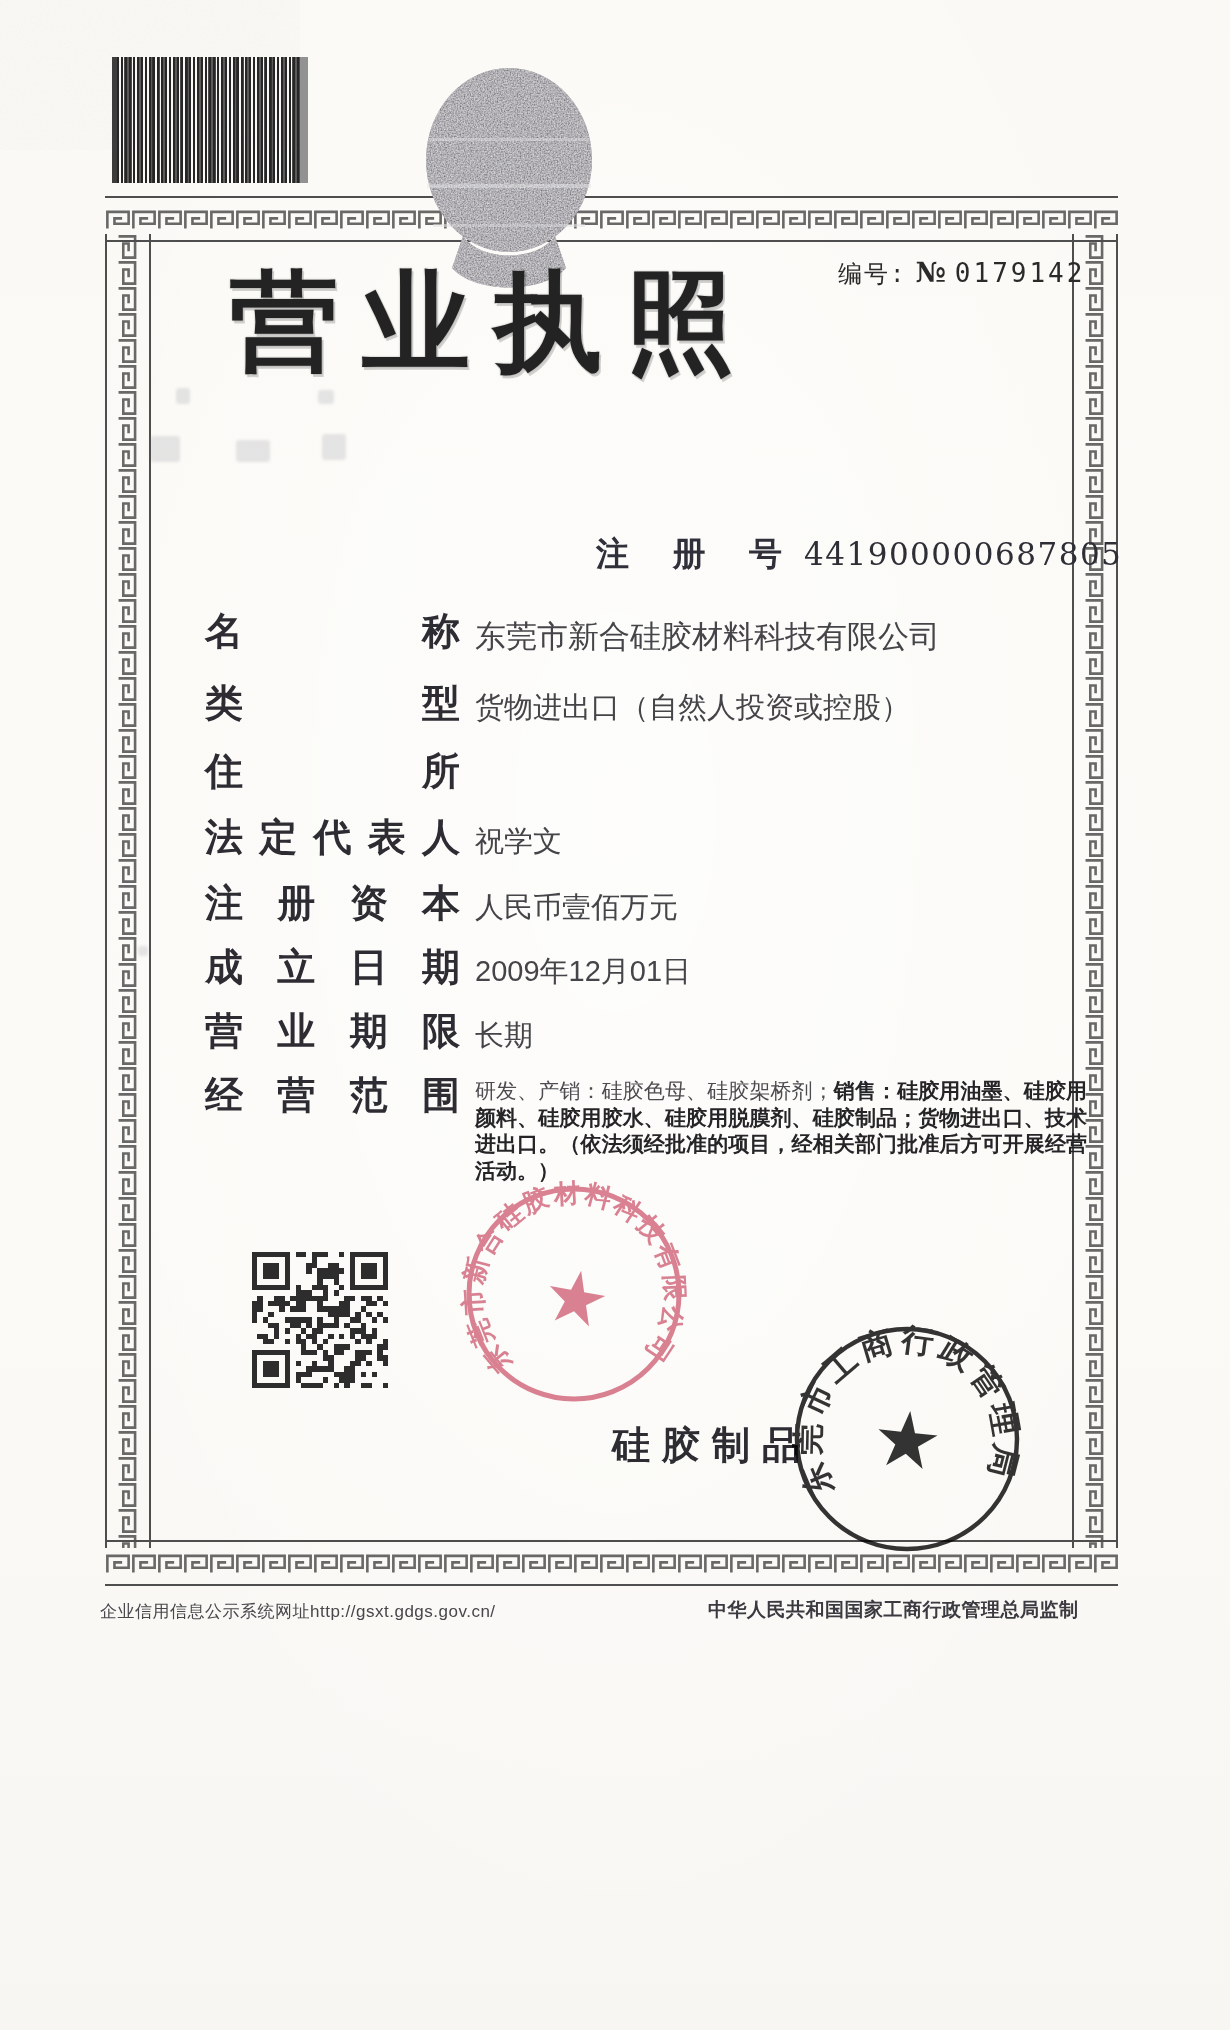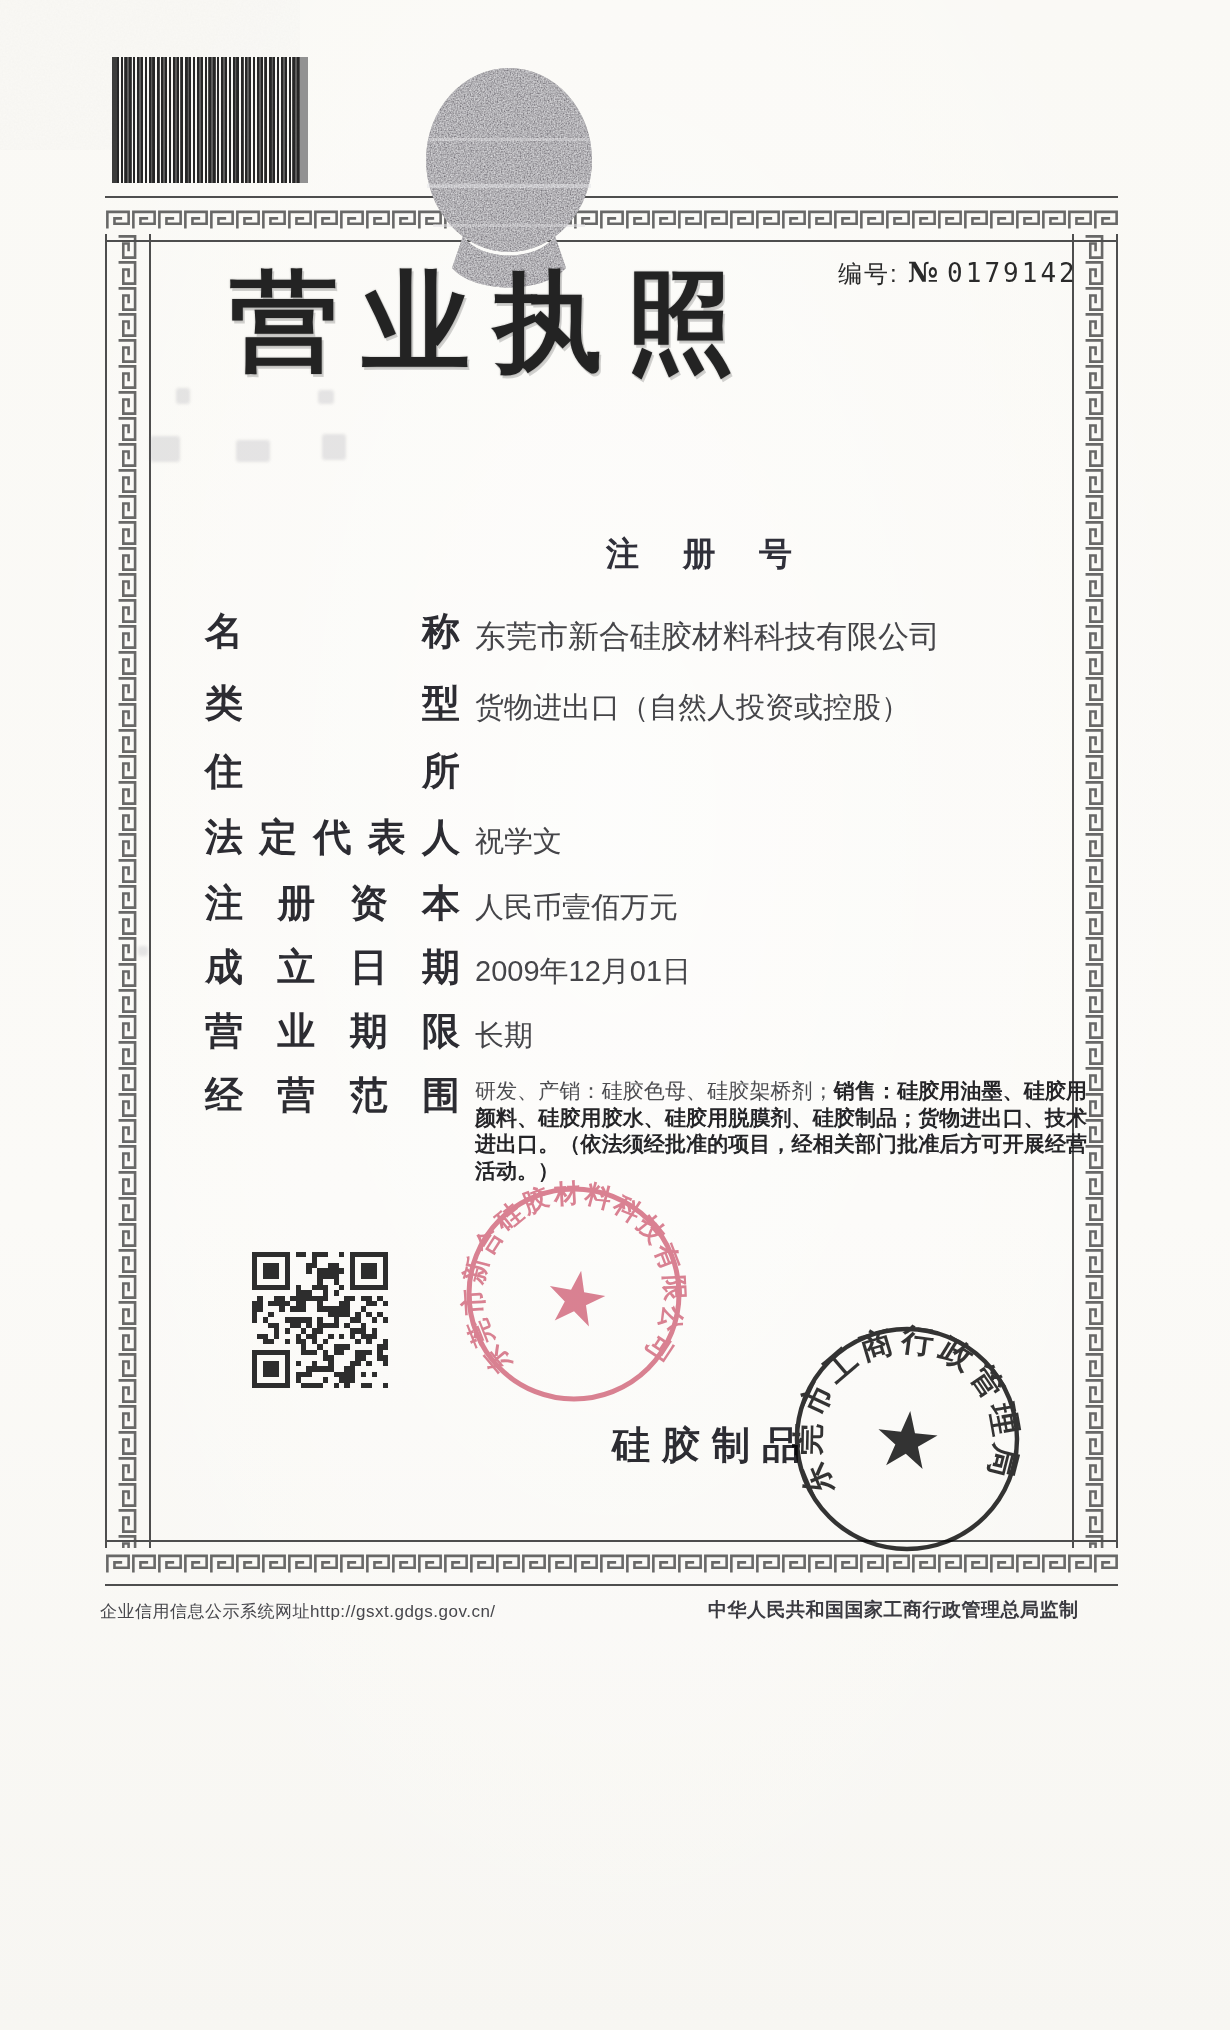--- a/index.html
+++ b/index.html
@@ -28,31 +28,31 @@
       repeating-linear-gradient(90deg,#141414 0 2px,rgba(0,0,0,0) 2px 4px),
       repeating-linear-gradient(90deg,rgba(25,25,25,.85) 0 1px,rgba(0,0,0,0) 1px 7px),
       repeating-linear-gradient(90deg,rgba(0,0,0,0) 0 9px,rgba(35,35,35,.8) 9px 12px),
       repeating-linear-gradient(0deg,rgba(255,255,255,.10) 0 3px,rgba(0,0,0,0) 3px 6px);
     border-left:5px solid #2c2c2c;border-right:8px solid #8a8a8a;
   }
   
   .emblem{position:absolute;left:423px;top:66px;width:172px;height:234px;z-index:3;}
   
   .serial{position:absolute;left:838px;top:256px;z-index:4;display:flex;align-items:baseline;gap:9px;color:#2a2a2a;}
-  .serial .lbl{font-size:24px;letter-spacing:2px;}
+  .serial .lbl{font-size:24px;letter-spacing:2px;font-family:Liberation Mono, monospace;}
   .serial .sym{font-family:"DejaVu Serif",serif;font-weight:700;font-size:28px;}
   .serial .num{font-family:"DejaVu Sans Mono",monospace;font-size:26px;letter-spacing:3px;}
   .title{
     position:absolute;left:230px;top:262px;z-index:4;
     font-family:"DejaVu Serif",serif;font-weight:900;font-size:108px;line-height:1.1;
     letter-spacing:24px;color:#232323;
     text-shadow:2px 3px 0 rgba(60,60,60,.22), 0 0 2px rgba(0,0,0,.35);
     white-space:nowrap;
   }
-  .regline{position:absolute;left:596px;top:532px;z-index:4;display:flex;align-items:baseline;margin-left:10px;}
+  .regline{position:absolute;left:596px;top:532px;z-index:4;display:flex;align-items:baseline;}
   .regline .lbl{width:186px;font-size:33px;font-weight:700;color:#30303a;text-align:justify;text-align-last:justify;font-family:"DejaVu Serif",serif;}
   .regline .num{margin-left:22px;font-family:"DejaVu Serif",serif;font-size:31px;letter-spacing:1.5px;color:#2e2e36;}
   .rows{position:absolute;left:205px;top:0;z-index:4;width:890px;}
   .row{position:absolute;left:0;display:flex;align-items:flex-start;width:890px;}
   .row .lbl{
     width:255px;flex:0 0 auto;font-size:38px;font-weight:700;color:#2c2c32;
     font-family:"DejaVu Serif",serif;line-height:1;
     text-align:justify;text-align-last:justify;
   }
   .row .val{margin-left:15px;margin-top:6px;font-size:29px;color:#454549;line-height:1.2;}
@@ -670,20 +670,21 @@
 
   <div class="smudge" style="left:176px;top:388px;width:14px;height:16px;"></div>
   <div class="smudge" style="left:318px;top:390px;width:16px;height:14px;"></div>
   <div class="smudge" style="left:150px;top:436px;width:30px;height:26px;"></div>
   <div class="smudge" style="left:236px;top:440px;width:34px;height:22px;"></div>
   <div class="smudge" style="left:322px;top:434px;width:24px;height:26px;"></div>
   <div class="smudge" style="left:138px;top:946px;width:10px;height:10px;"></div>
 
   <div class="regline">
     <span class="lbl">注册号</span>
+    <span class="num">441900000687805</span>
   </div>
 
   <div class="rows">
     <div class="row" style="top:612px;">
       <span class="lbl">名称</span>
       <span class="val" style="font-size:31px;">东莞市新合硅胶材料科技有限公司</span>
     </div>
     <div class="row" style="top:684px;">
       <span class="lbl">类型</span>
       <span class="val">货物进出口（自然人投资或控股）</span>

